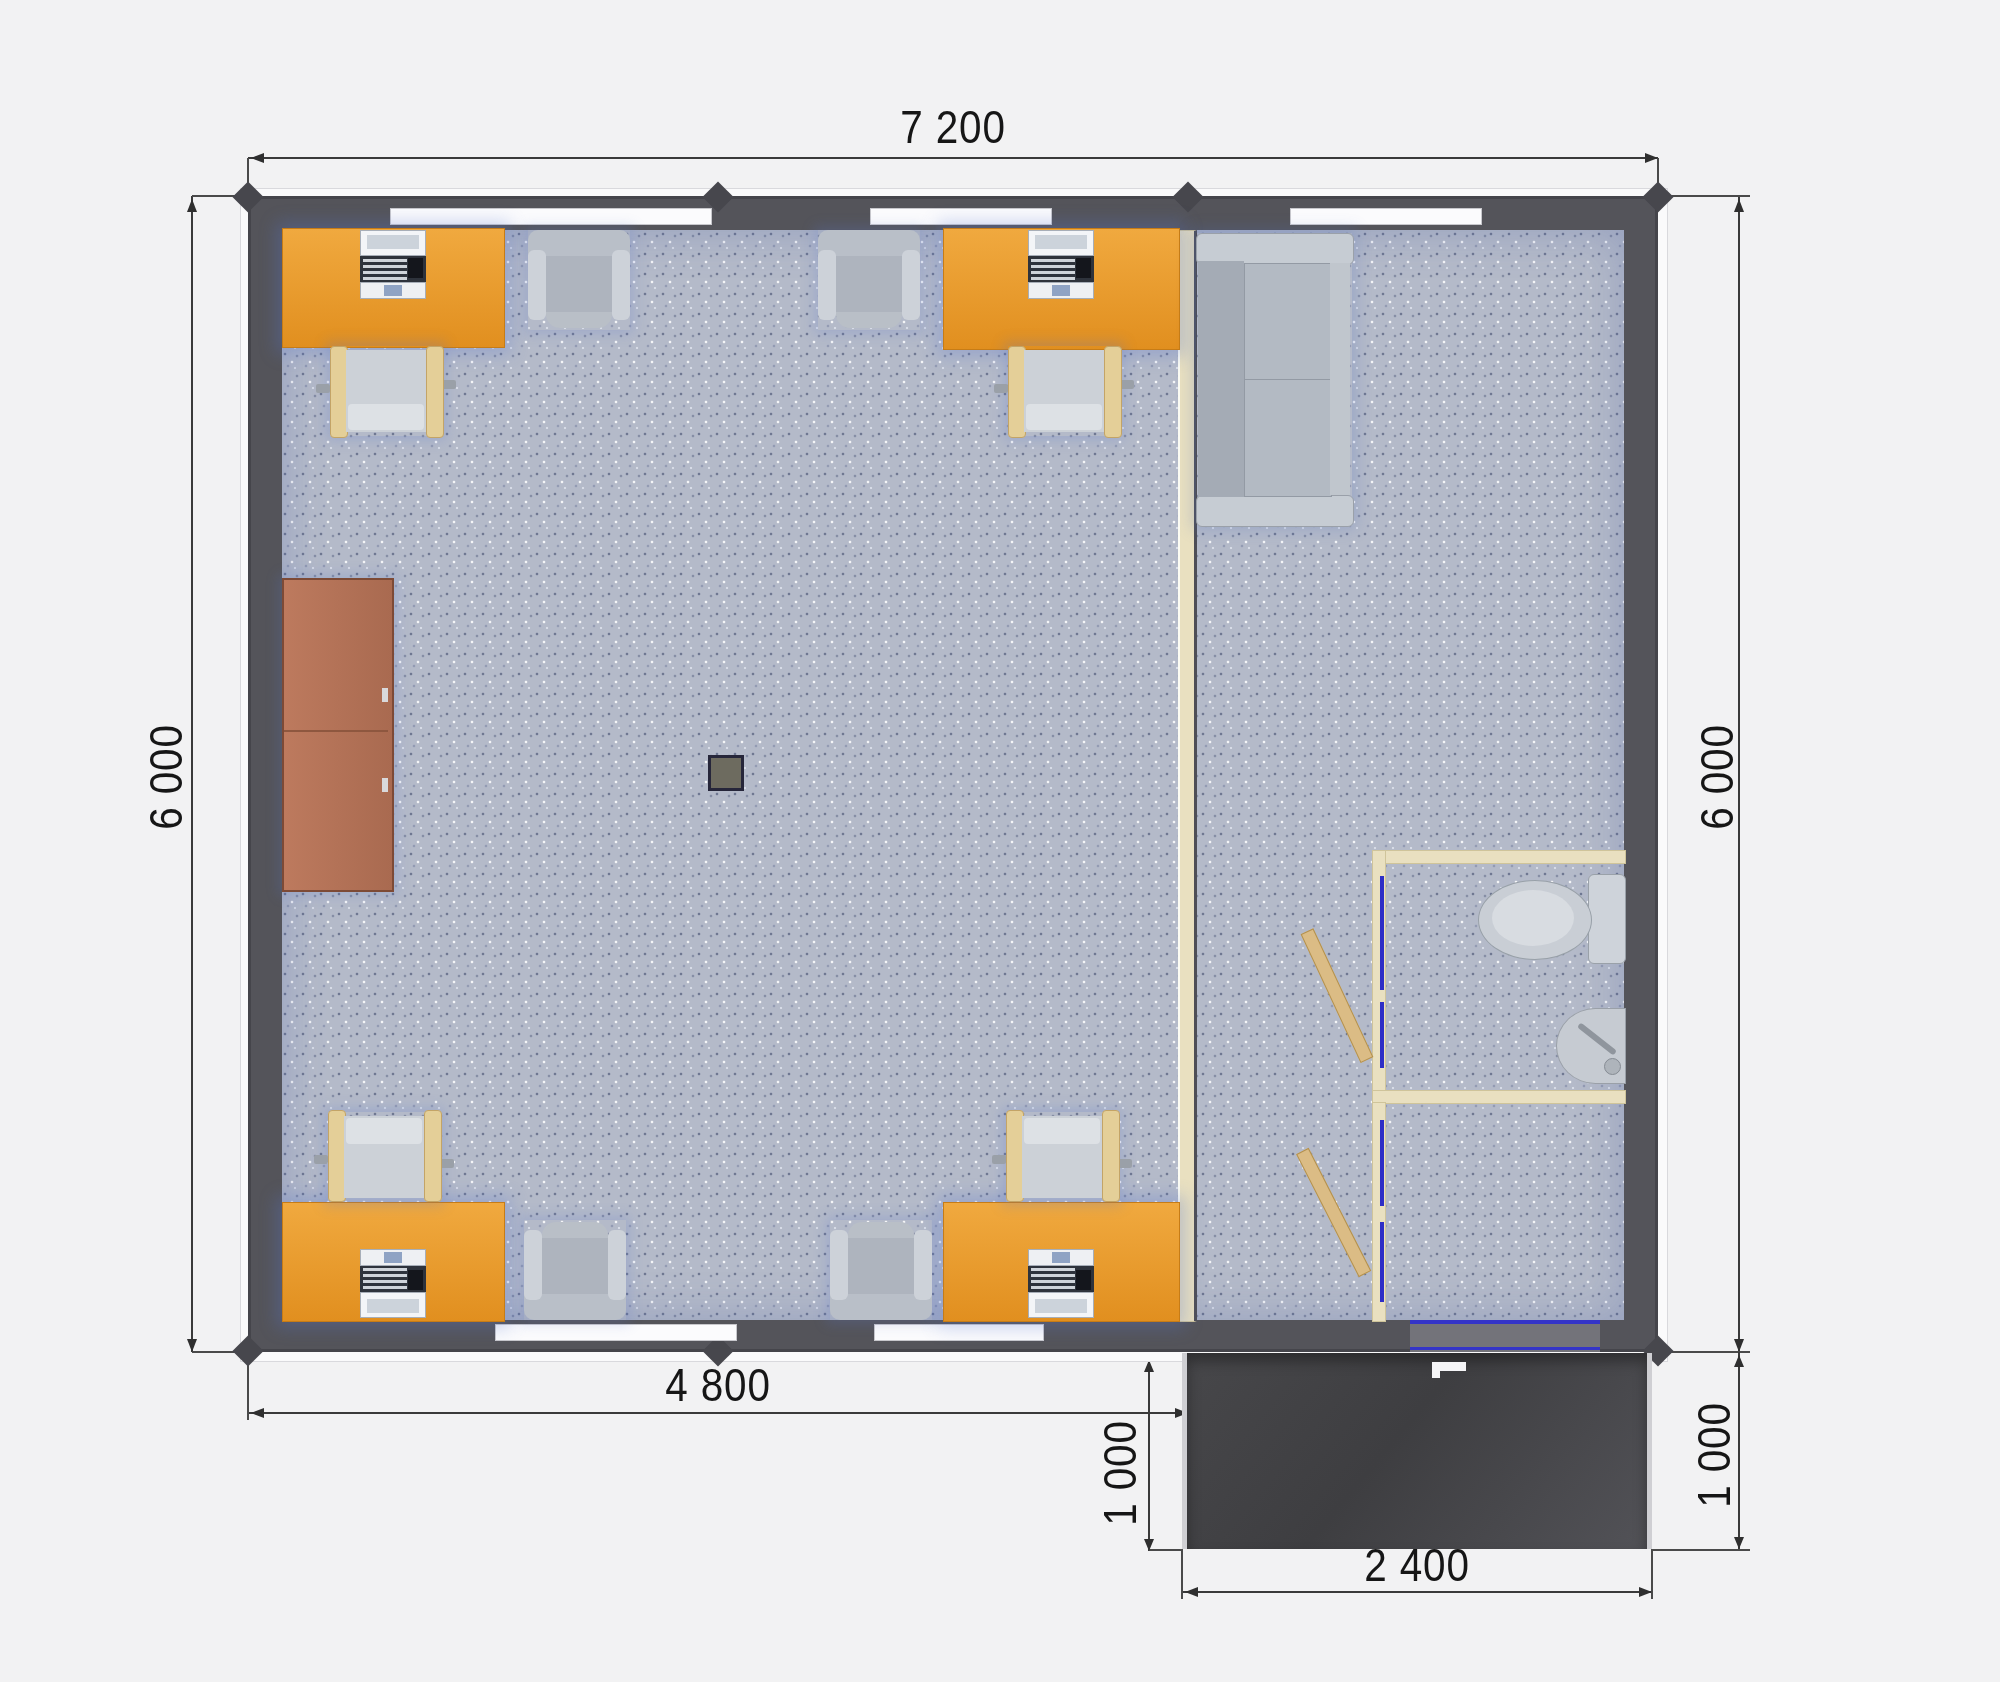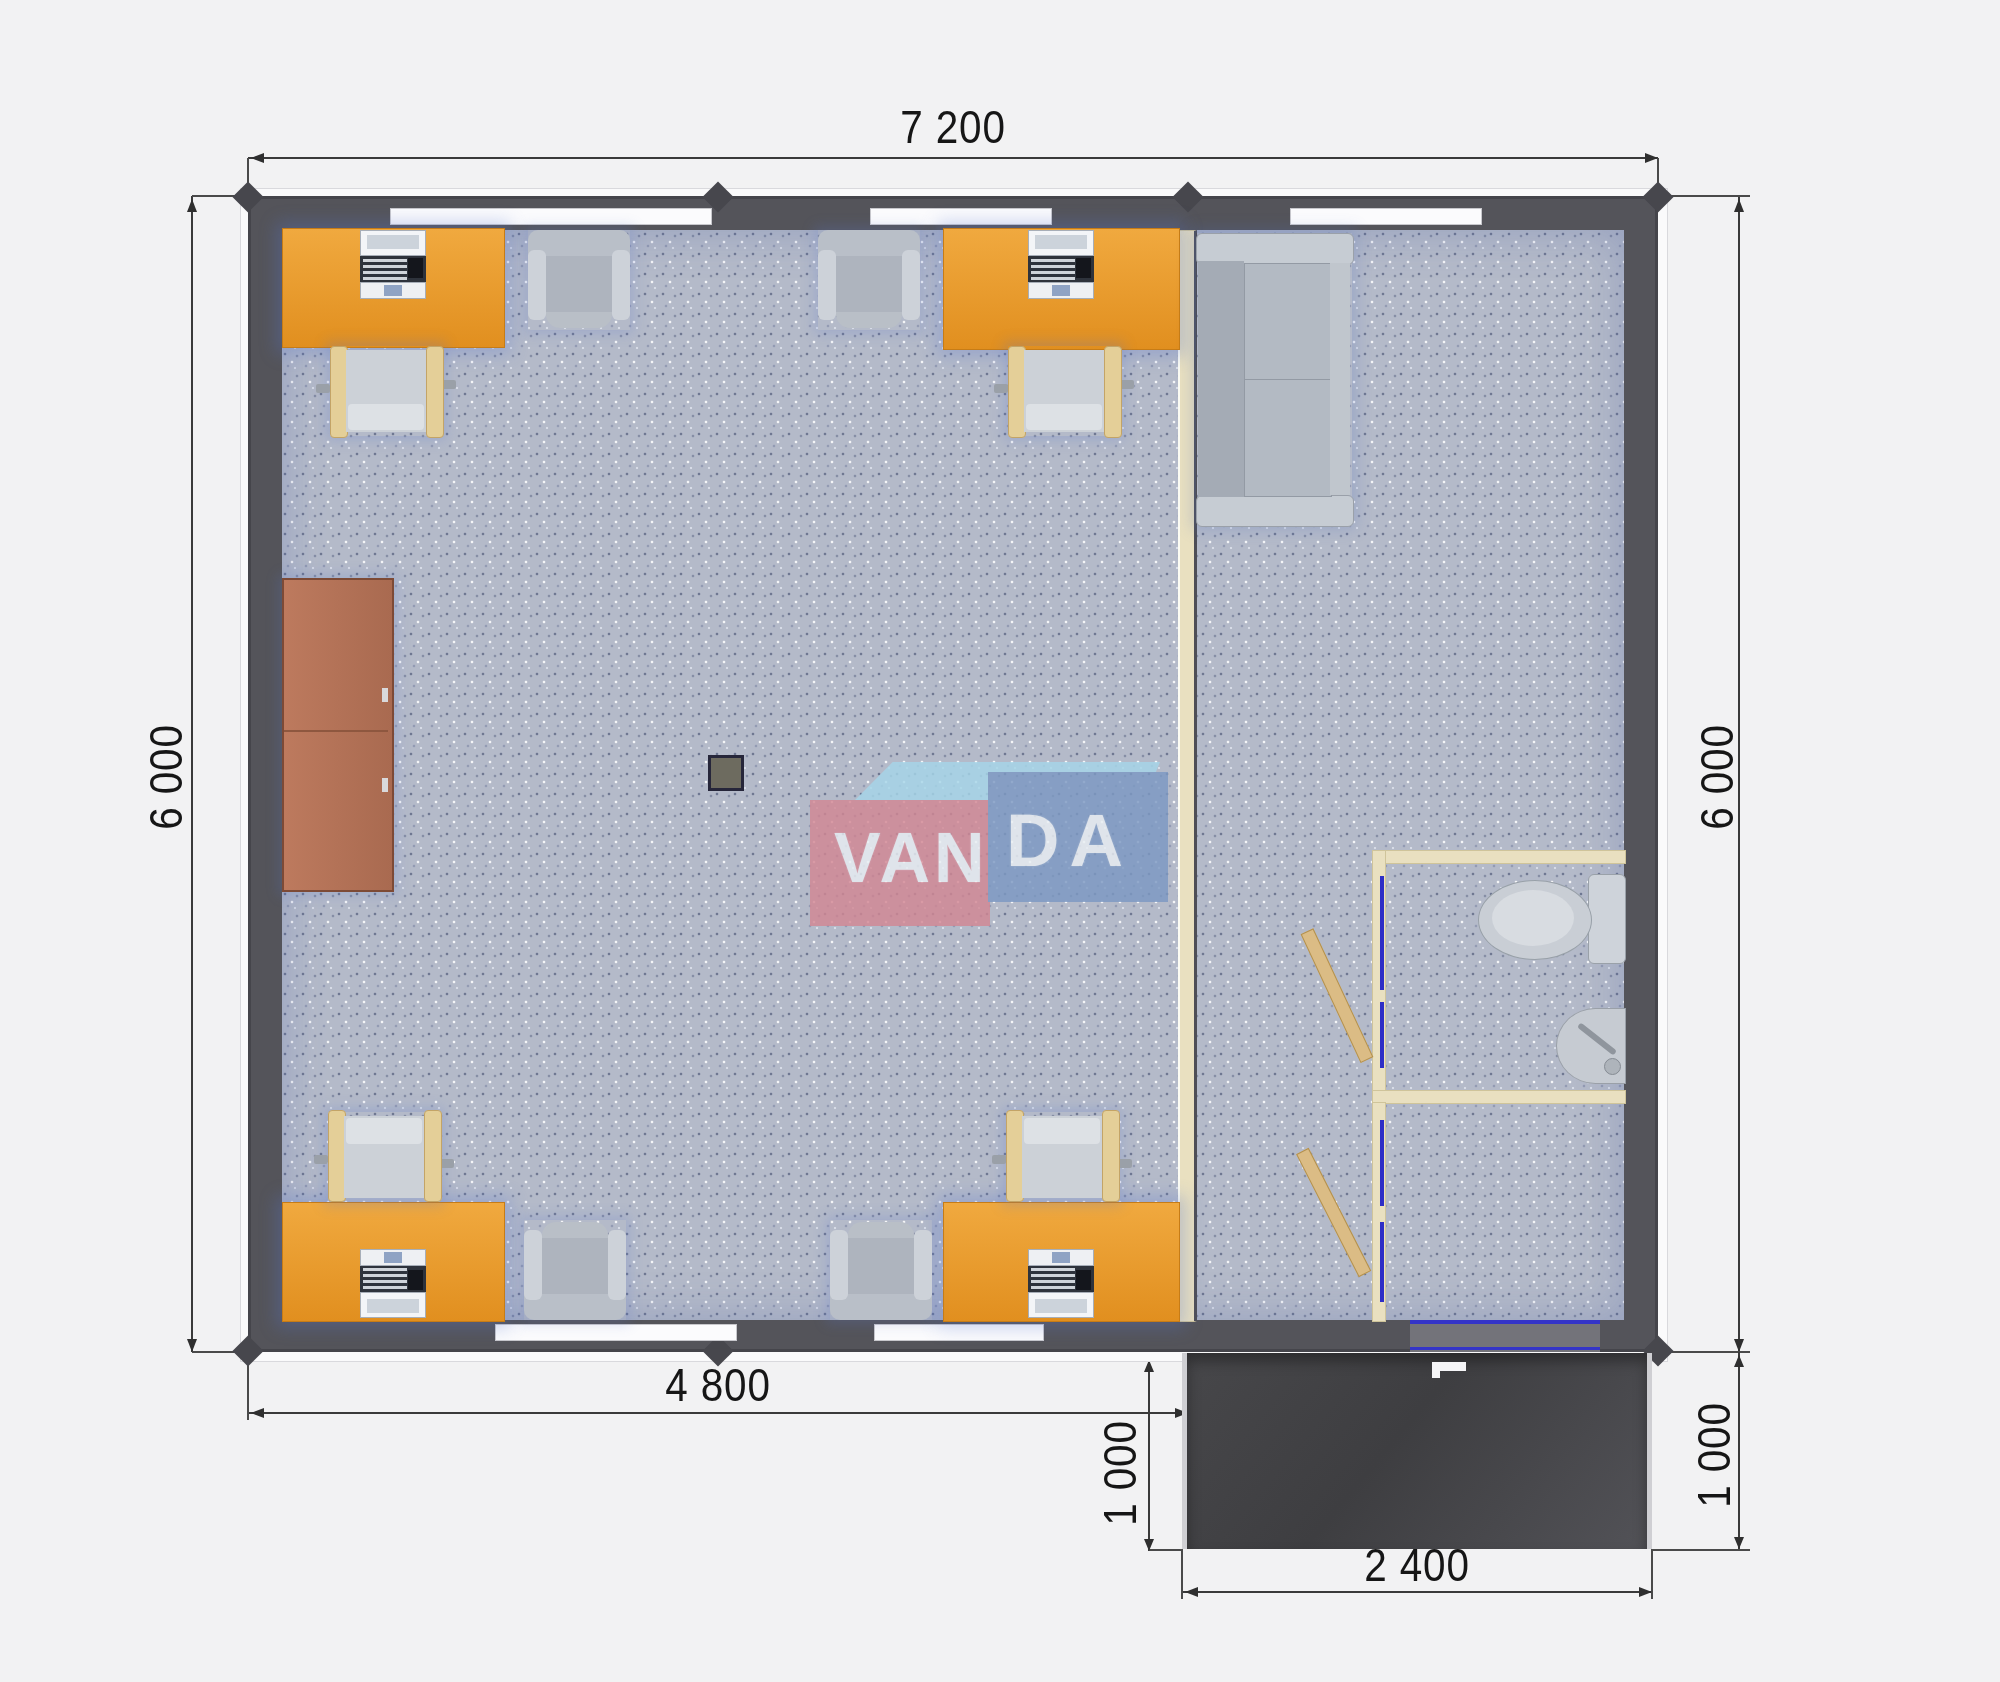--- a/index.html
+++ b/index.html
@@ -286,21 +286,14 @@
     <div class="abs" style="left:13px;top:9px;width:82px;height:56px;background:#d8dce1;border-radius:50%;"></div>
   </div>
   <div class="abs" style="left:1556px;top:1008px;width:68px;height:74px;background:#c6cbd2;border:1px solid #9aa0a8;border-radius:90% 0 0 90% / 80% 0 0 80%;"></div>
   <div class="abs" style="left:1574px;top:1036px;width:46px;height:6px;background:#8f959d;border-radius:3px;transform:rotate(38deg);"></div>
   <div class="abs" style="left:1604px;top:1058px;width:15px;height:15px;background:#aeb4bb;border:1px solid #868c94;border-radius:50%;"></div>
 
   <div class="porch" style="left:1182px;top:1353px;width:460px;height:196px;"></div>
   <div class="abs" style="left:1432px;top:1362px;width:34px;height:9px;background:#f5f5f7;"></div>
   <div class="abs" style="left:1432px;top:1362px;width:8px;height:16px;background:#f5f5f7;"></div>
 
-  <div class="wm" style="left:806px;top:758px;width:364px;height:170px;">
-    <div class="abs" style="left:24px;top:4px;width:330px;height:40px;background:#a6d6e9;clip-path:polygon(7% 100%,19% 0,100% 0,95% 100%);"></div>
-    <div class="abs" style="left:4px;top:42px;width:180px;height:126px;background:#d28794;"></div>
-    <div class="abs" style="left:182px;top:14px;width:180px;height:130px;background:#7d99c3;"></div>
-    <div class="wm-letters" style="left:28px;top:60px;font-size:70px;letter-spacing:4px;">VAN</div>
-    <div class="wm-letters" style="left:200px;top:40px;font-size:74px;letter-spacing:10px;">DA</div>
-  </div>
 
 </div>
 
 </body></html>

